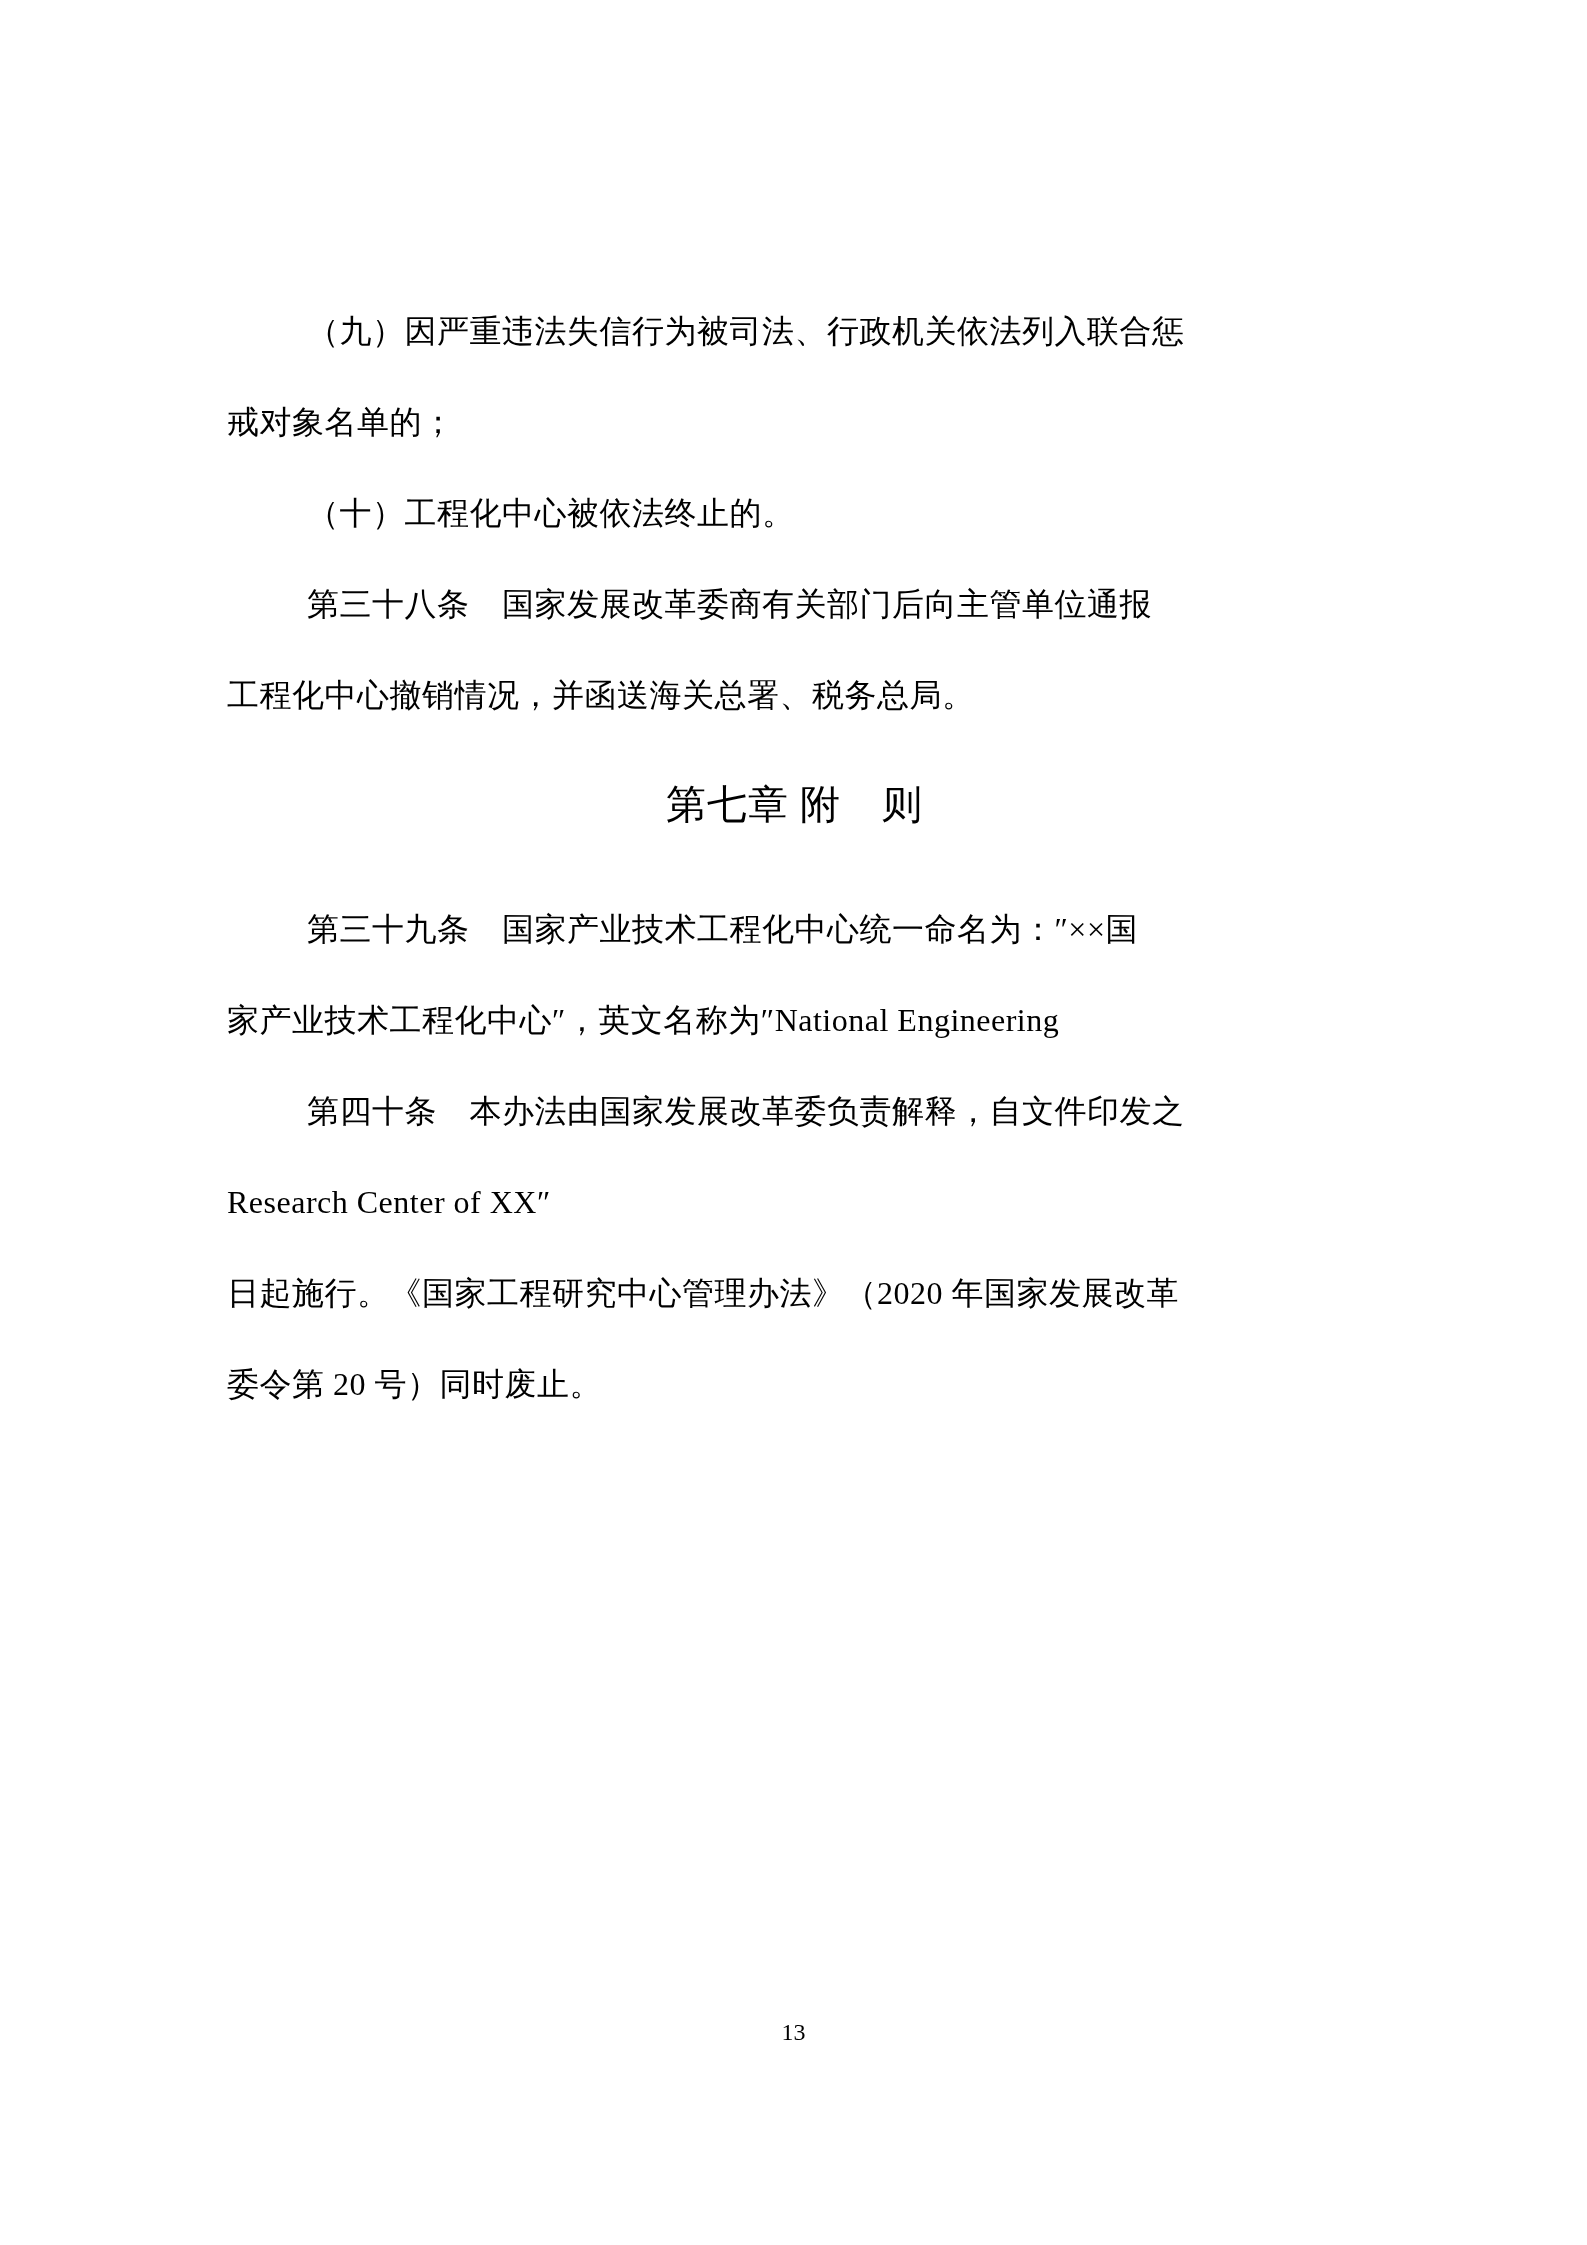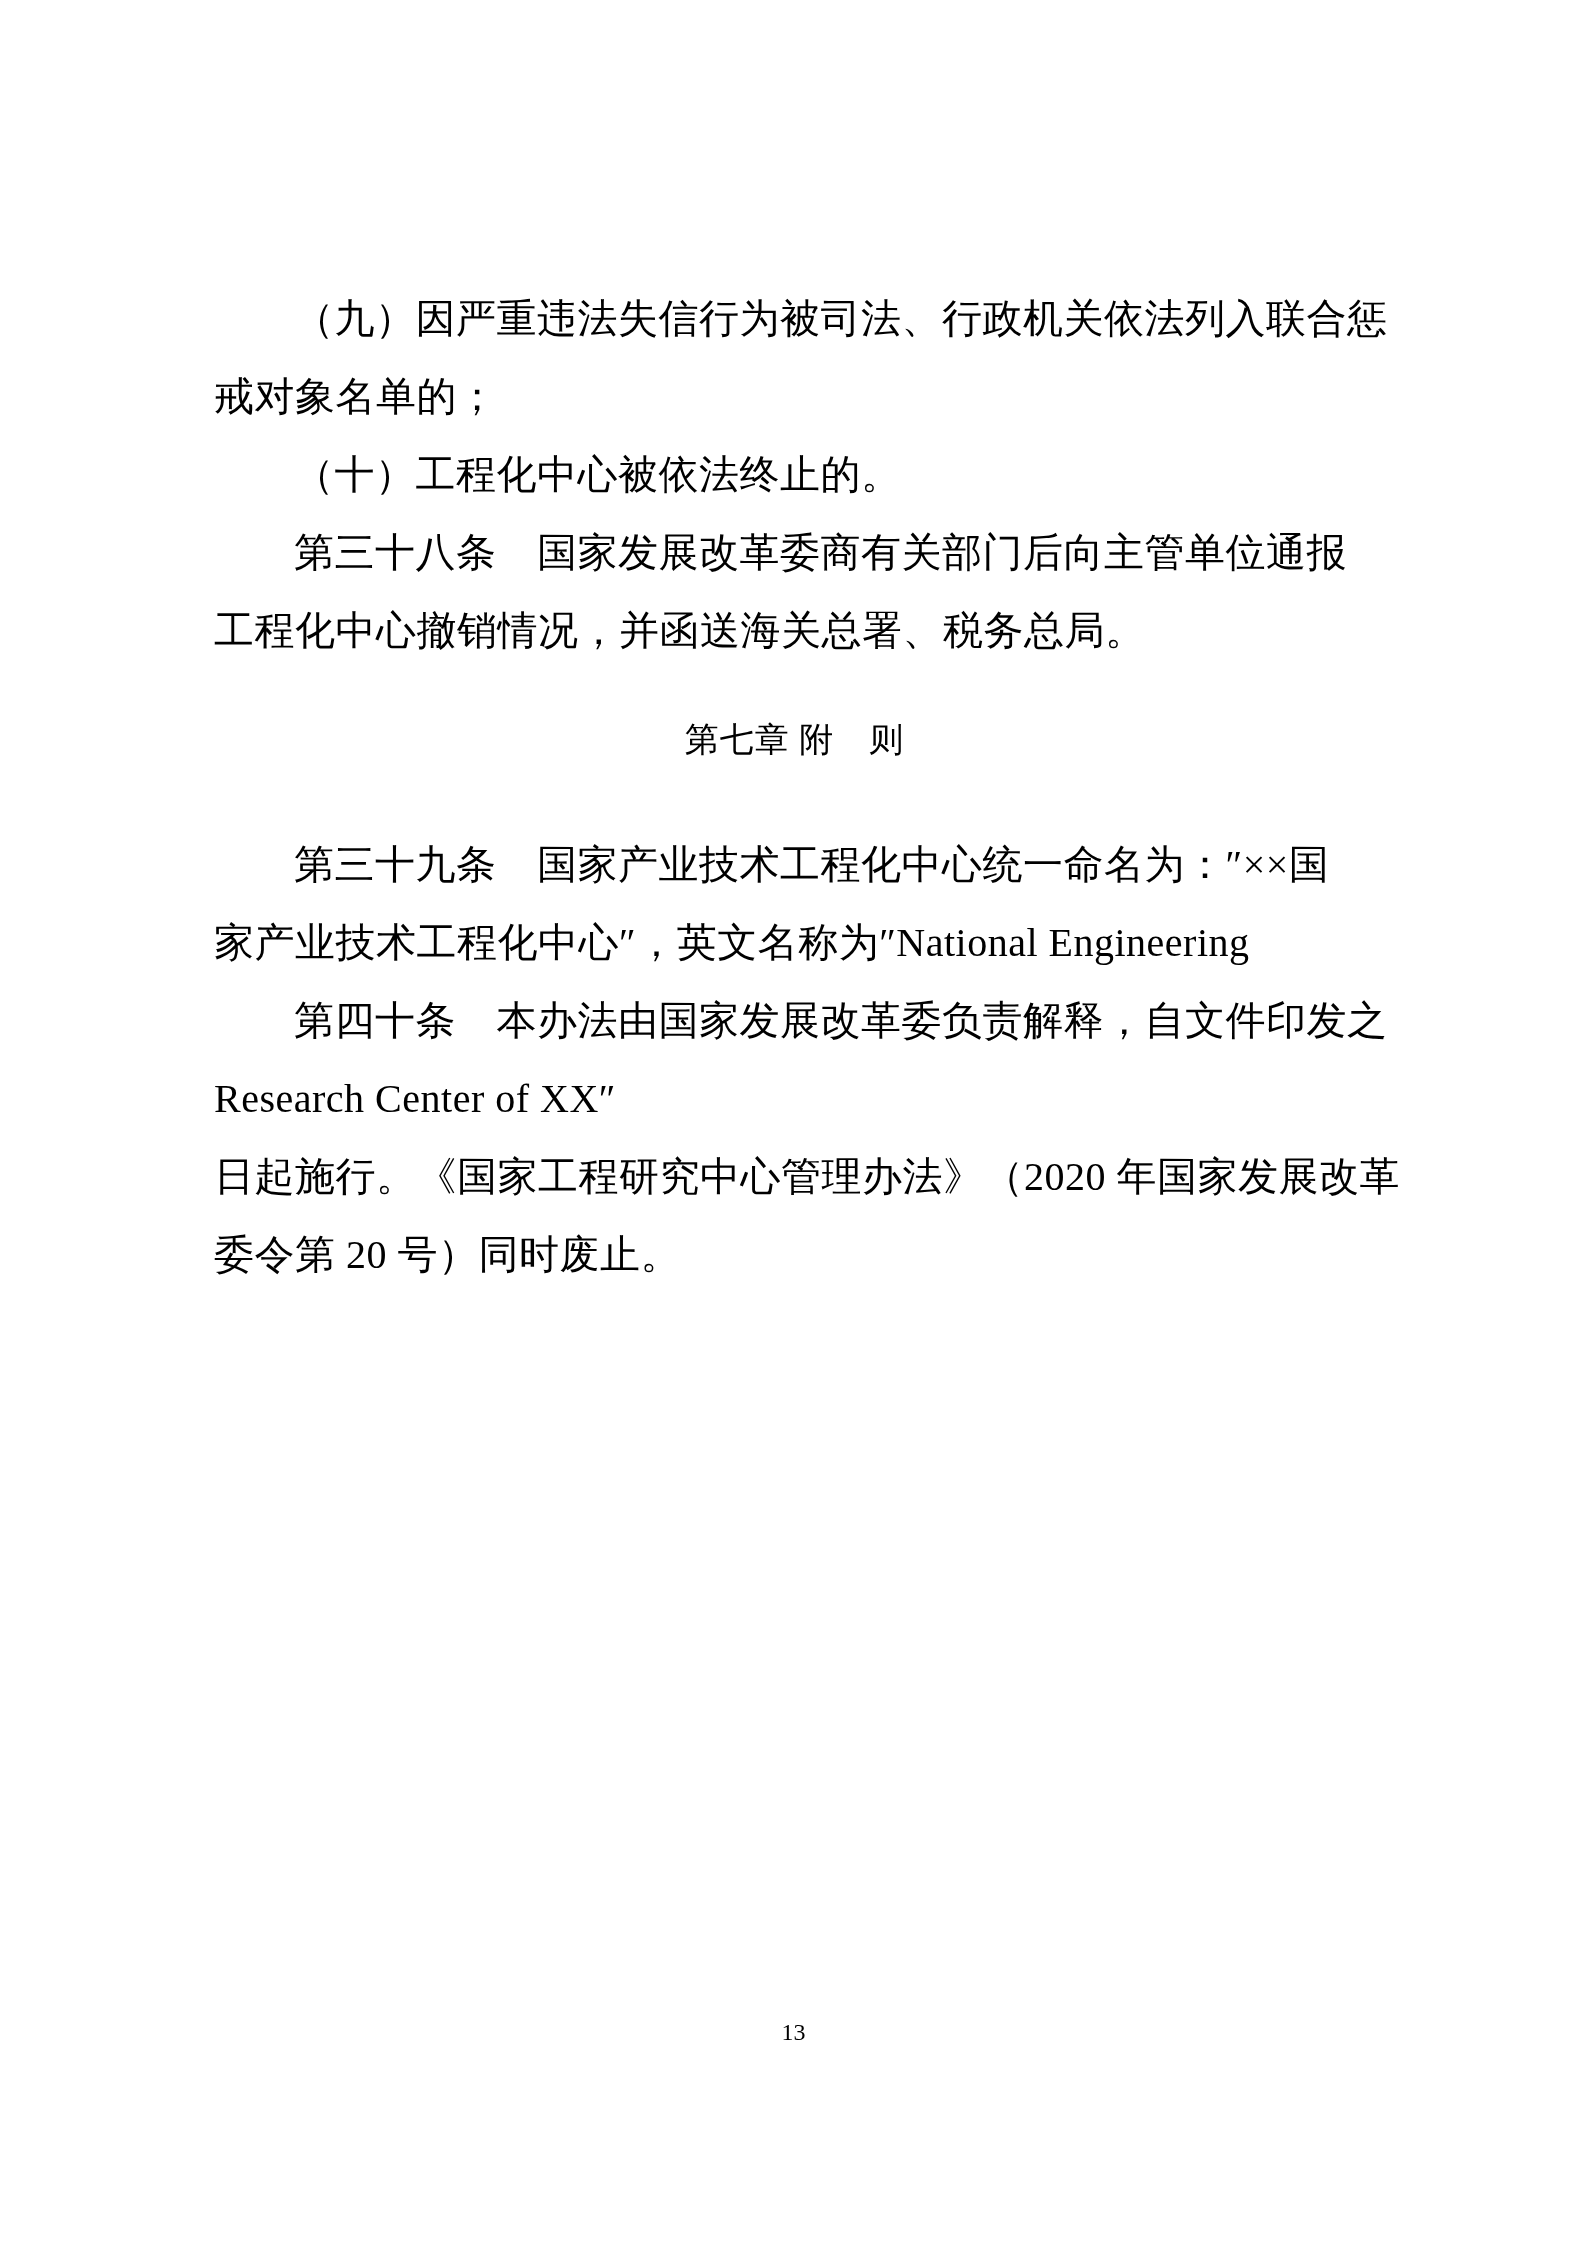--- a/index.html
+++ b/index.html
@@ -16,35 +16,35 @@
     font-family: "Liberation Serif", "DejaVu Serif", serif;
     overflow: hidden;
   }
   .content {
     position: absolute;
     left: 213px;
     top: 279px;
     width: 1163px;
   }
   .line {
-    margin: 1px;
+    margin: 14px;
     height: 77px;
     line-height: 77px;
-    font-size: 40px;
+    font-size: 32px;
     white-space: nowrap;
     letter-spacing: 0.5px;
   }
   .line.indent {
     padding-left: 80px;
   }
   .chapter-heading {
     margin: 32px 0 48px 0;
     height: 77px;
     line-height: 77px;
-    font-size: 34px;
+    font-size: 40px;
     font-weight: 400;
     text-align: center;
     letter-spacing: 1px;
   }
   .page-number {
     position: absolute;
     top: 2012px;
     left: 0;
     width: 100%;
     text-align: center;

